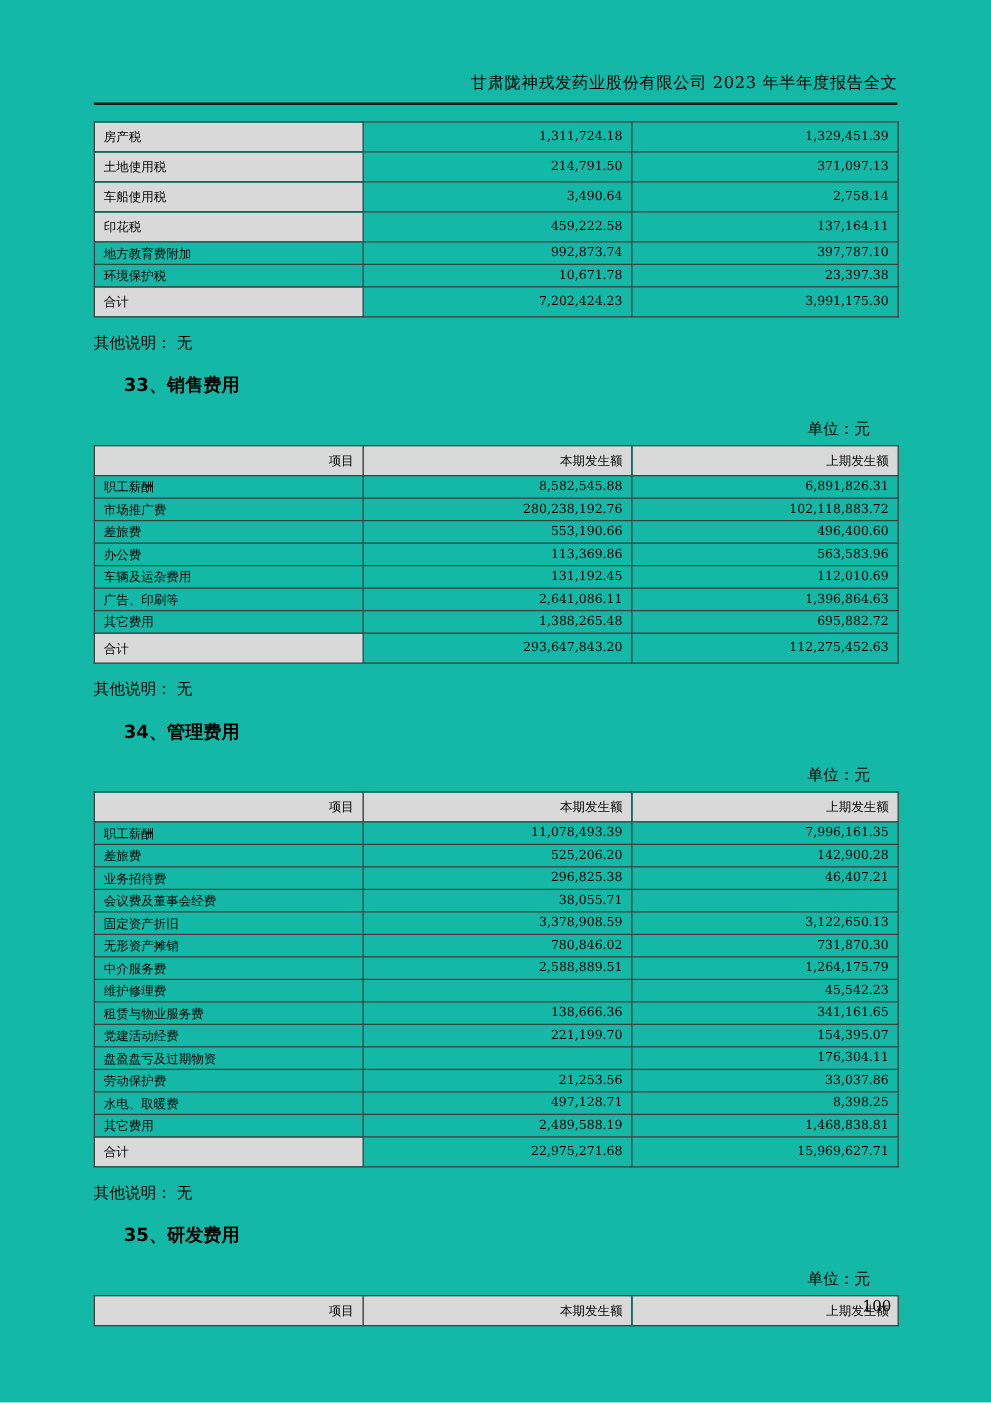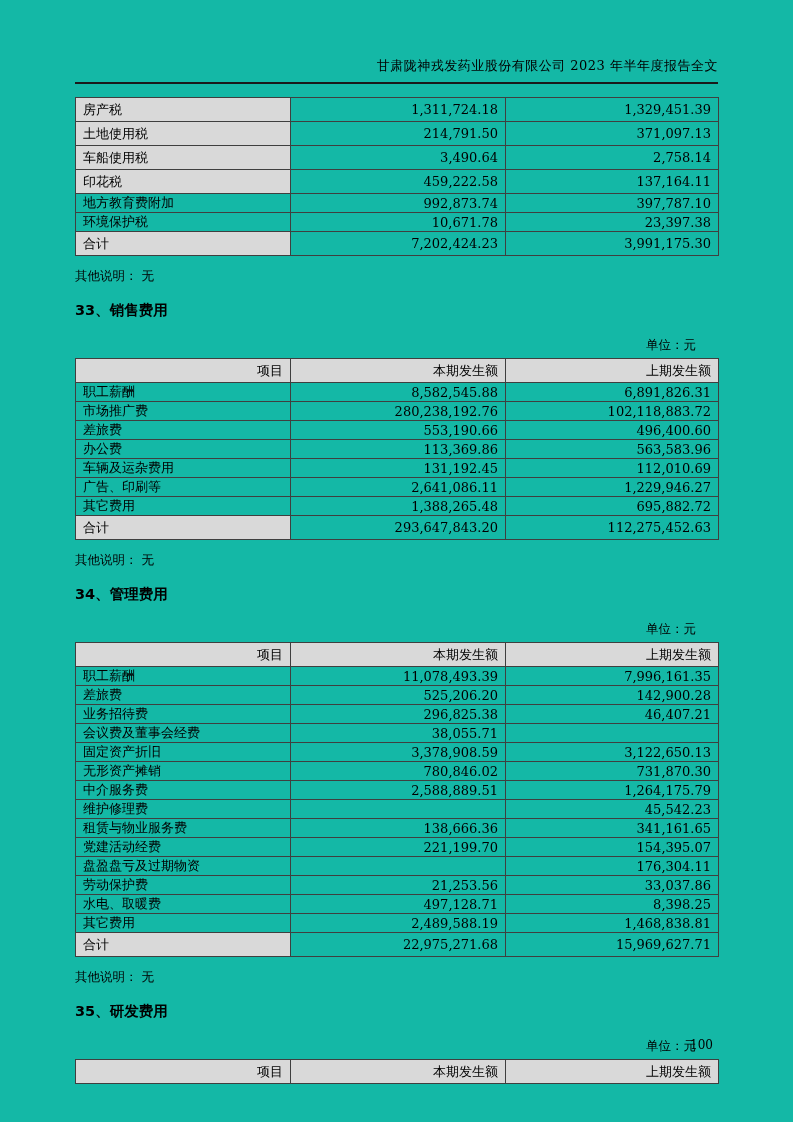--- a/index.html
+++ b/index.html
@@ -5,38 +5,39 @@
   html,body{margin:0;padding:0;background:#ffffff;}
   .page{
     width:793px;height:1122px;background:#14b8a6;position:relative;
     box-sizing:border-box;padding:0 75px;
     font-family:"DejaVu Serif","Liberation Serif",serif;color:#000;
   }
   .doc-header{
     padding-top:57px;padding-bottom:7px;border-bottom:2px solid #1a1a1a;
     text-align:right;font-size:13px;letter-spacing:0.5px;
   }
-  .tbl{width:100%;border-collapse:collapse;table-layout:fixed;font-size:13px;}
+  .tbl{width:100%;border-collapse:collapse;table-layout:fixed;font-size:10px;}
   .tbl td{
     border:1px solid #3f3f3f;padding:0 7px;overflow:hidden;white-space:nowrap;
     vertical-align:middle;
   }
   .c1{width:215px}.c2{width:215px}.c3{width:213px}
   .hdr td{background:#d9d9d9;text-align:right;height:23px;}
   .lbl{text-align:left}
   .num{text-align:right}
   .shade{background:#d9d9d9}
   .tall td{height:23px}
   .short td{height:17px}
   .mt-t1{margin-top:13px}
   .mt-tbl{margin-top:4px}
   .note{margin-top:12px;font-size:12.5px;}
   .sec{
     margin-top:16px;font-size:14.5px;font-weight:bold;
     font-family:"DejaVu Sans","Liberation Sans",sans-serif;
+    margin-left:24px;
   }
   .unit{margin-top:17px;text-align:right;padding-right:22px;font-size:12.5px;}
   .pageno{position:absolute;right:80px;top:1038px;font-size:12px;}
 </style>
 </head>
 <body>
 
 <div class="page">
 
   <div class="doc-header">
@@ -126,21 +127,21 @@
         <td class="num">563,583.96</td>
       </tr>
       <tr class="short">
         <td class="lbl">车辆及运杂费用</td>
         <td class="num">131,192.45</td>
         <td class="num">112,010.69</td>
       </tr>
       <tr class="short">
         <td class="lbl">广告、印刷等</td>
         <td class="num">2,641,086.11</td>
-        <td class="num">1,229,946.27</td>
+        <td class="num">1,396,864.63</td>
       </tr>
       <tr class="short">
         <td class="lbl">其它费用</td>
         <td class="num">1,388,265.48</td>
         <td class="num">695,882.72</td>
       </tr>
       <tr class="tall">
         <td class="lbl shade">合计</td>
         <td class="num">293,647,843.20</td>
         <td class="num">112,275,452.63</td>

